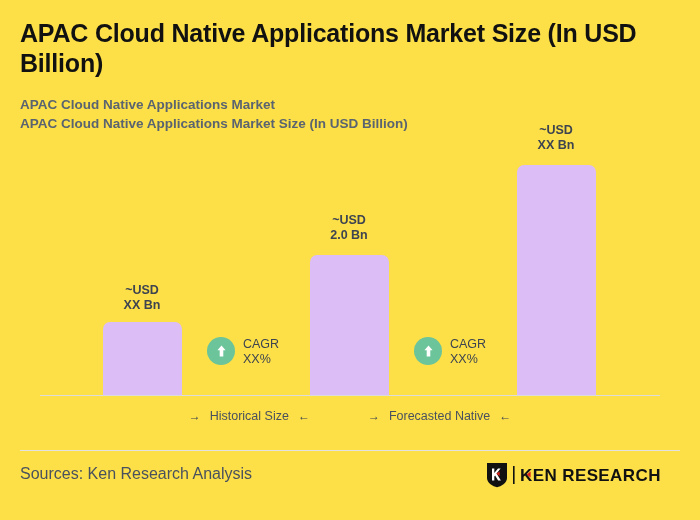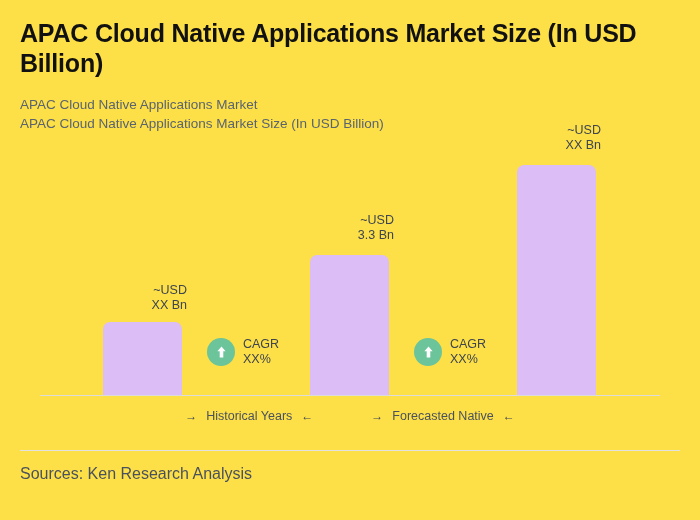--- a/index.html
+++ b/index.html
@@ -37,20 +37,21 @@
     letter-spacing: -0.2px;
     margin: 0;
   }
   .subtitle-block {
     margin-top: 17px;
   }
   .subtitle-line {
     font-size: 13.5px;
     line-height: 19px;
     color: #5a6370;
+    font-weight: bold;
   }
 
   
   .plot {
     position: absolute;
     left: 0;
     top: 0;
     width: 700px;
     height: 520px;
   }
@@ -63,32 +64,32 @@
     background: #dcdcdc;
   }
   .bar {
     position: absolute;
     background: #dcbdf5;
     border-top-left-radius: 7px;
     border-top-right-radius: 7px;
   }
   .bar-label {
     position: absolute;
-    text-align: right;
+    text-align: center;
     font-size: 12.5px;
     line-height: 15px;
     color: #3e4450;
     white-space: pre-line;
+    font-weight: bold;
   }
 
   
   .cagr {
     position: absolute;
     display: flex;
-    align-items: center;
     gap: 8px;
   }
   .cagr-circle {
     width: 28px;
     height: 28px;
     border-radius: 50%;
     background: #6cc49a;
     display: flex;
     align-items: center;
     justify-content: center;
@@ -172,48 +173,60 @@
 
     <div class="cagr" style="left:207px; top:337px;">
       <span class="cagr-circle">
         <svg width="13" height="14" viewBox="0 0 13 14" aria-hidden="true">
           <path d="M6.5 1.6 L10.6 6.2 L8.3 6.2 L8.3 12.4 L4.7 12.4 L4.7 6.2 L2.4 6.2 Z" fill="#ffffff"></path>
         </svg>
       </span>
       <span class="cagr-text"><span>CAGR</span><br><span>XX%</span></span>
     </div>
 
-    <div class="bar-label" style="left:304px; top:213px; width:90px;"><span>~USD</span><br><span>3.3 Bn</span></div>
+    <div class="bar-label" style="left:304px; top:213px; width:90px;"><span>~USD</span><br><span>2.0 Bn</span></div>
     <div class="bar" style="left:310px; top:255px; width:79px; height:141px;"></div>
 
     <div class="cagr" style="left:414px; top:337px;">
       <span class="cagr-circle">
         <svg width="13" height="14" viewBox="0 0 13 14" aria-hidden="true">
           <path d="M6.5 1.6 L10.6 6.2 L8.3 6.2 L8.3 12.4 L4.7 12.4 L4.7 6.2 L2.4 6.2 Z" fill="#ffffff"></path>
         </svg>
       </span>
       <span class="cagr-text"><span>CAGR</span><br><span>XX%</span></span>
     </div>
 
     <div class="bar-label" style="left:511px; top:123px; width:90px;"><span>~USD</span><br><span>XX Bn</span></div>
     <div class="bar" style="left:517px; top:165px; width:79px; height:231px;"></div>
 
     <div class="baseline"></div>
 
     <div class="periods">
       <div class="period">
         <span class="arrow">→</span>
-        <span>Historical Years</span>
+        <span>Historical Size</span>
         <span class="arrow">←</span>
       </div>
       <div class="period">
         <span class="arrow">→</span>
         <span>Forecasted Native</span>
         <span class="arrow">←</span>
       </div>
     </div>
   </div>
 
   <div class="footer-divider"></div>
   <div class="sources">Sources: Ken Research Analysis</div>
 
+  <div class="logo">
+    <svg class="logo-mark" width="22" height="26" viewBox="0 0 22 26" aria-hidden="true">
+      <path d="M1 1 H21 V16 C21 21 15 24.5 11 25.2 C7 24.5 1 21 1 16 Z" fill="#111111"></path>
+      <path d="M6 6.5 H8.3 V11 L12 6.5 H14.6 L10.6 11.6 L14.9 18.5 H12.1 L9.1 13.4 L8.3 14.4 V18.5 H6 Z" fill="#ffffff"></path>
+      <path d="M13.6 9.4 L10.4 11.7 L13.6 14.0 Z" fill="#e0201b"></path>
+    </svg>
+    <svg class="logo-word" width="165" height="20" viewBox="0 0 165 20" aria-hidden="true">
+      <rect x="0" y="1" width="1.6" height="18" fill="#111111"></rect>
+      <text x="7" y="16" font-family="'Liberation Sans', sans-serif" font-size="17" font-weight="bold" letter-spacing="0.4" fill="#111111">KEN RESEARCH</text>
+      <path d="M17.6 6.6 L13.6 9.6 L17.6 12.6 Z" fill="#e0201b"></path>
+    </svg>
+  </div>
 
 </div>
 
 </body></html>

